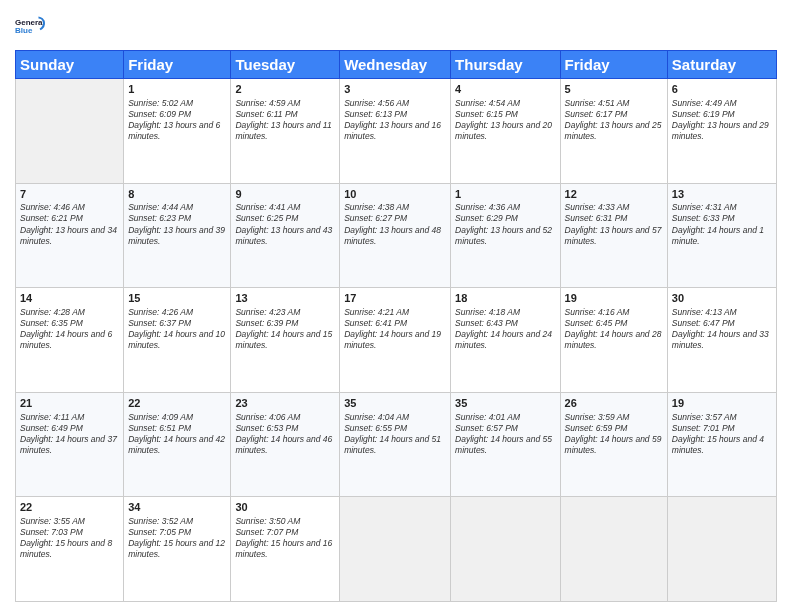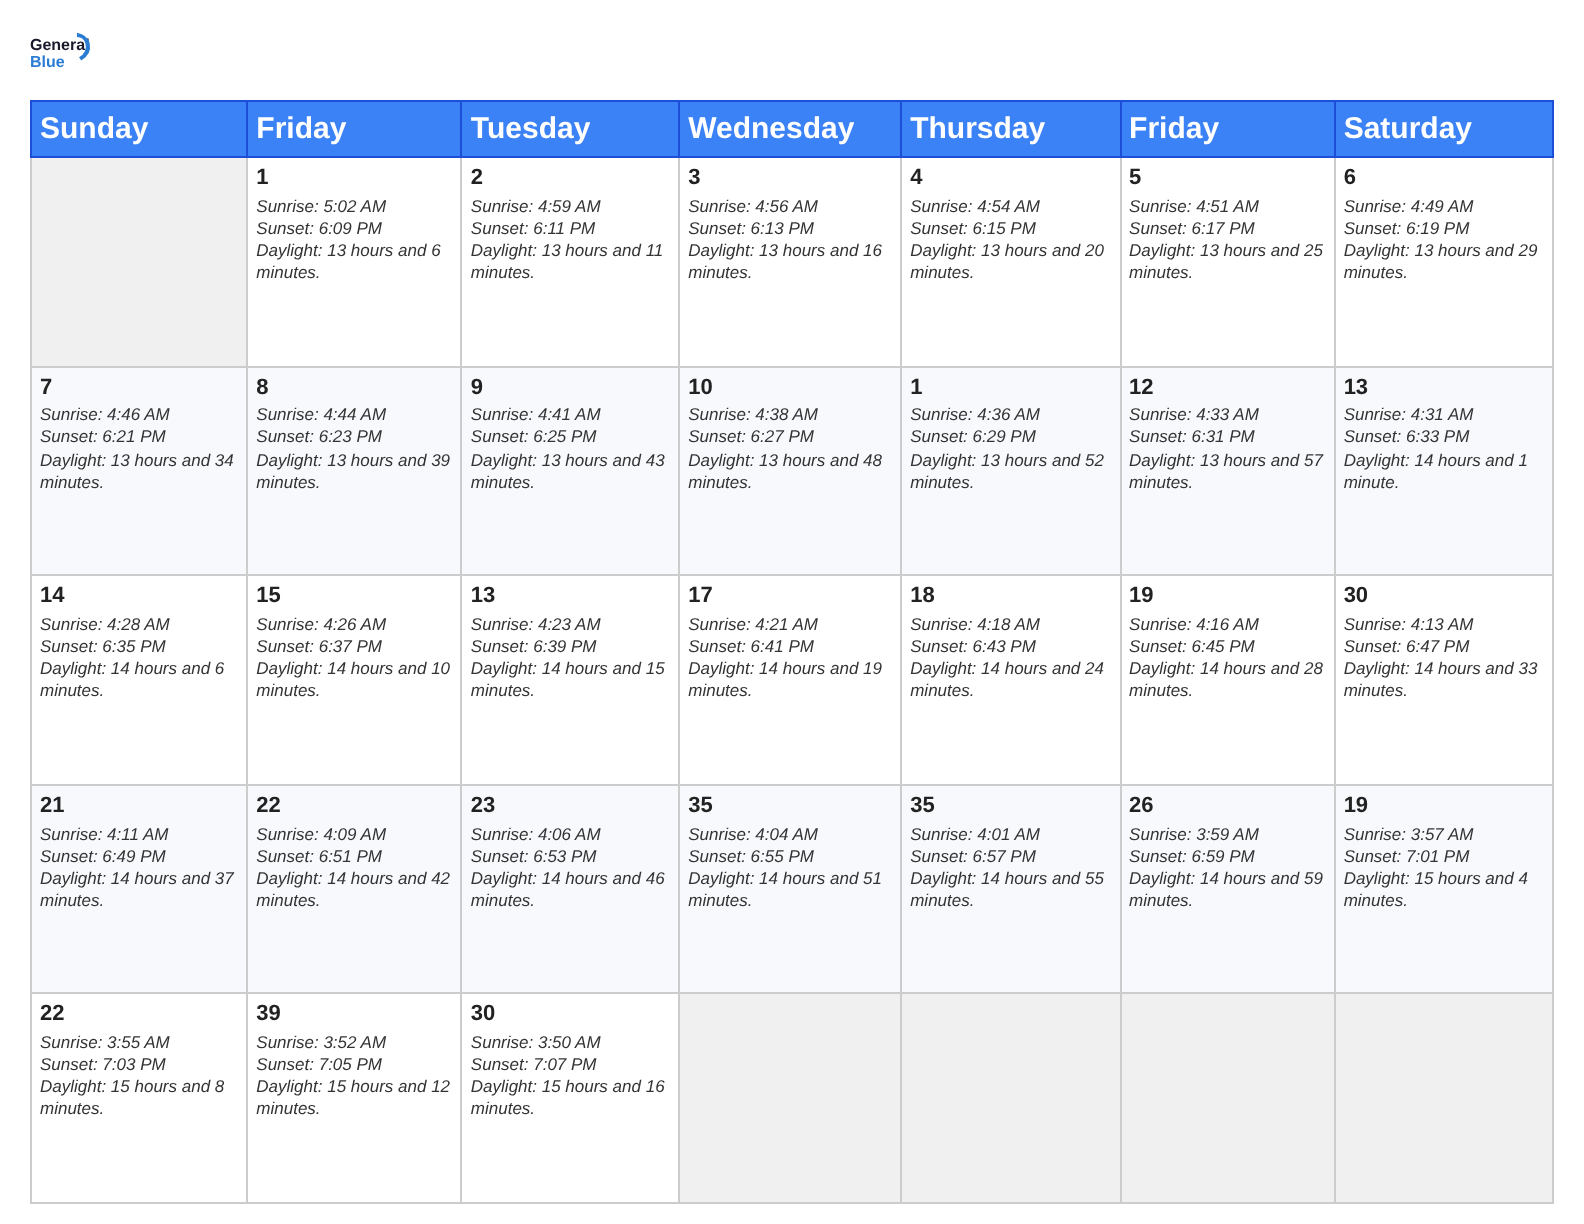--- a/index.html
+++ b/index.html
@@ -233,21 +233,21 @@
             <span class="day-number">19</span>
             <div class="cell-text">Sunrise: 3:57 AM<br>Sunset: 7:01 PM<br>Daylight: 15 hours and 4 minutes.</div>
           </td>
         </tr>
         <tr>
           <td>
             <span class="day-number">22</span>
             <div class="cell-text">Sunrise: 3:55 AM<br>Sunset: 7:03 PM<br>Daylight: 15 hours and 8 minutes.</div>
           </td>
           <td>
-            <span class="day-number">39</span>
+            <span class="day-number">34</span>
             <div class="cell-text">Sunrise: 3:52 AM<br>Sunset: 7:05 PM<br>Daylight: 15 hours and 12 minutes.</div>
           </td>
           <td>
             <span class="day-number">30</span>
             <div class="cell-text">Sunrise: 3:50 AM<br>Sunset: 7:07 PM<br>Daylight: 15 hours and 16 minutes.</div>
           </td>
           <td class="empty-cell"></td>
           <td class="empty-cell"></td>
           <td class="empty-cell"></td>
           <td class="empty-cell"></td>

